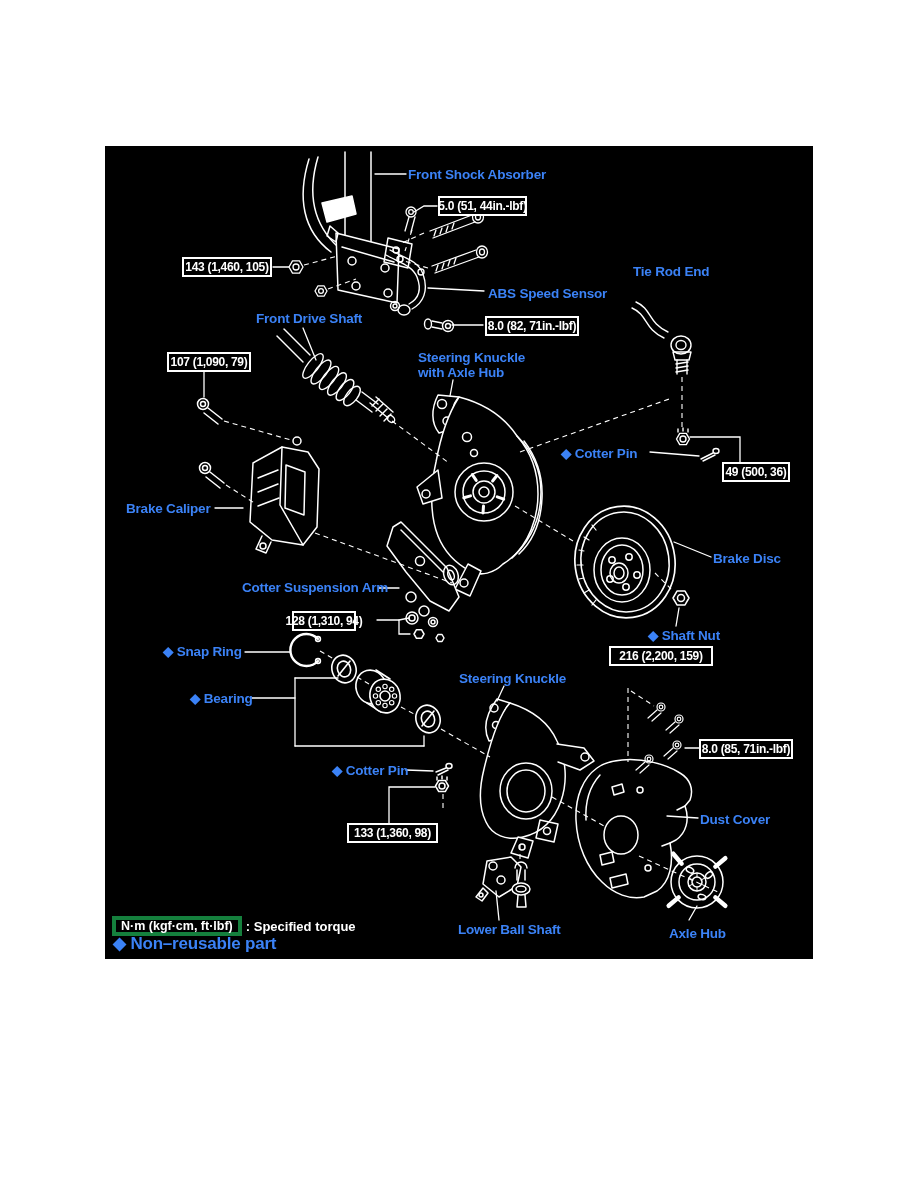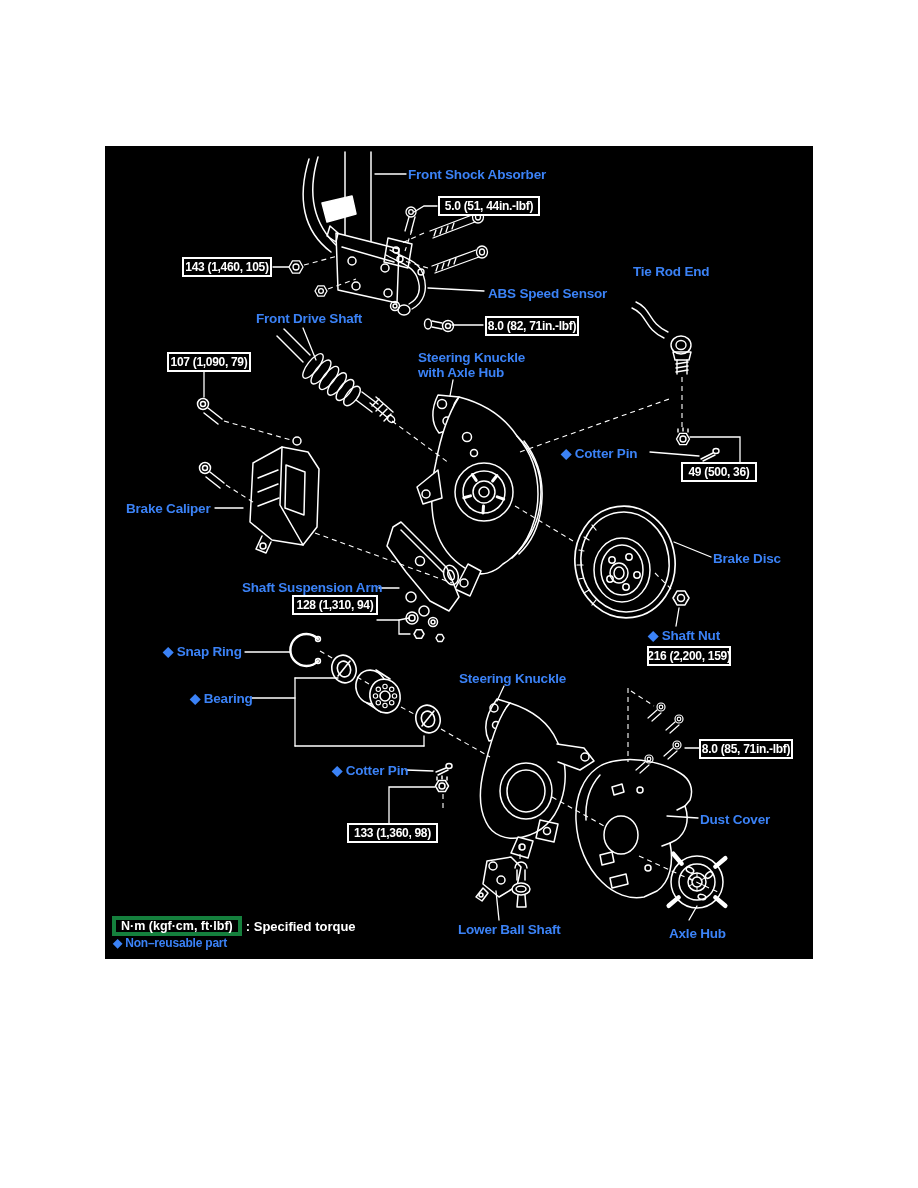--- a/index.html
+++ b/index.html
@@ -411,39 +411,39 @@
   <div class="lbl" style="left:488px;top:286px">ABS Speed Sensor</div>
   <div class="lbl" style="left:633px;top:264px">Tie Rod End</div>
   <div class="lbl" style="left:256px;top:311px">Front Drive Shaft</div>
   <div class="lbl" style="left:418px;top:350px">
     <div>Steering Knuckle</div>
     <div>with Axle Hub</div>
   </div>
   <div class="lbl" style="left:561px;top:446px">◆ Cotter Pin</div>
   <div class="lbl" style="left:126px;top:501px">Brake Caliper</div>
   <div class="lbl" style="left:713px;top:551px">Brake Disc</div>
-  <div class="lbl" style="left:242px;top:580px">Shaft Suspension Arm</div>
+  <div class="lbl" style="left:242px;top:580px">Cotter Suspension Arm</div>
   <div class="lbl" style="left:648px;top:628px">◆ Shaft Nut</div>
   <div class="lbl" style="left:163px;top:644px">◆ Snap Ring</div>
   <div class="lbl" style="left:190px;top:691px">◆ Bearing</div>
   <div class="lbl" style="left:459px;top:671px">Steering Knuckle</div>
   <div class="lbl" style="left:332px;top:763px">◆ Cotter Pin</div>
   <div class="lbl" style="left:700px;top:812px">Dust Cover</div>
   <div class="lbl" style="left:458px;top:922px">Lower Ball Shaft</div>
   <div class="lbl" style="left:669px;top:926px">Axle Hub</div>
 
-  <div class="tq" style="left:438px;top:196px;width:102px">5.0 (51, 44in.-lbf)</div>
+  <div class="tq" style="left:438px;top:196px;width:89px">5.0 (51, 44in.-lbf)</div>
   <div class="tq" style="left:182px;top:257px;width:90px">143 (1,460, 105)</div>
   <div class="tq" style="left:485px;top:316px;width:94px">8.0 (82, 71in.-lbf)</div>
   <div class="tq" style="left:167px;top:352px;width:84px">107 (1,090, 79)</div>
-  <div class="tq" style="left:681px;top:462px;width:76px">49 (500, 36)</div>
-  <div class="tq" style="left:292px;top:595px;width:86px">128 (1,310, 94)</div>
-  <div class="tq" style="left:647px;top:646px;width:84px">216 (2,200, 159)</div>
+  <div class="tq" style="left:722px;top:462px;width:68px">49 (500, 36)</div>
+  <div class="tq" style="left:292px;top:611px;width:64px">128 (1,310, 94)</div>
+  <div class="tq" style="left:609px;top:646px;width:104px">216 (2,200, 159)</div>
   <div class="tq" style="left:699px;top:739px;width:94px">8.0 (85, 71in.-lbf)</div>
   <div class="tq" style="left:347px;top:823px;width:91px">133 (1,360, 98)</div>
 
   <div class="legend-row" style="left:112px;top:916px">
     <span class="legend-box">N·m (kgf·cm, ft·lbf)</span>
     <span>: Specified torque</span>
   </div>
-  <div class="lbl" style="left:113px;top:936px;font-size:12px">◆ Non–reusable part</div>
+  <div class="lbl" style="left:113px;top:936px;font-size:17px">◆ Non–reusable part</div>
 
 </div>
 
 </body></html>

